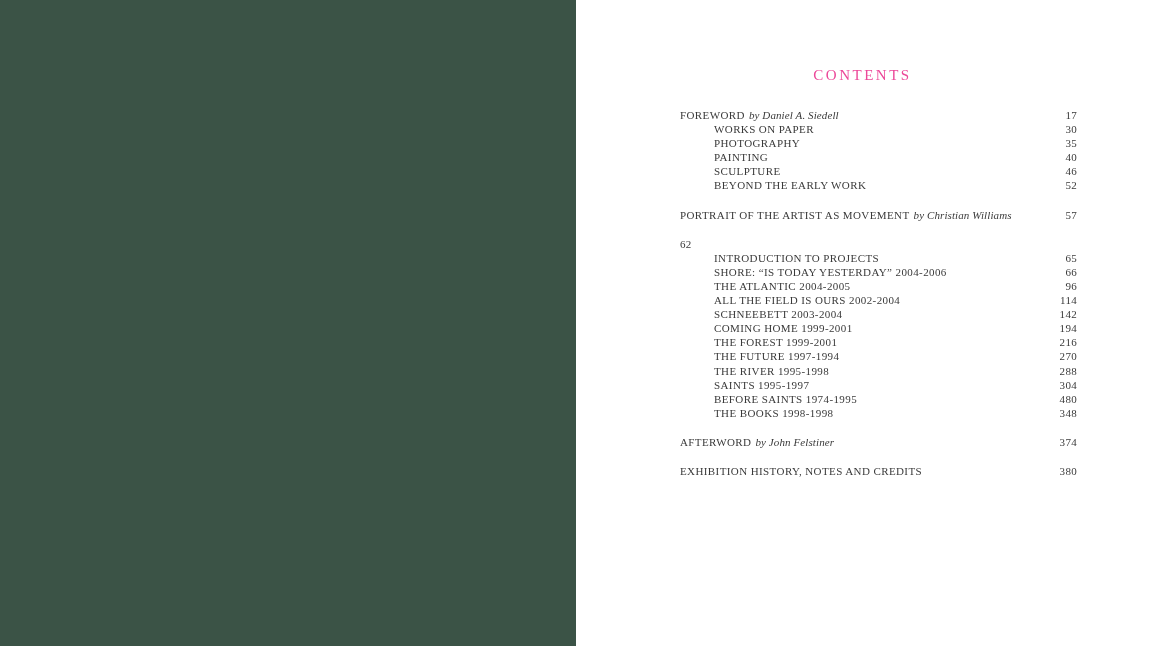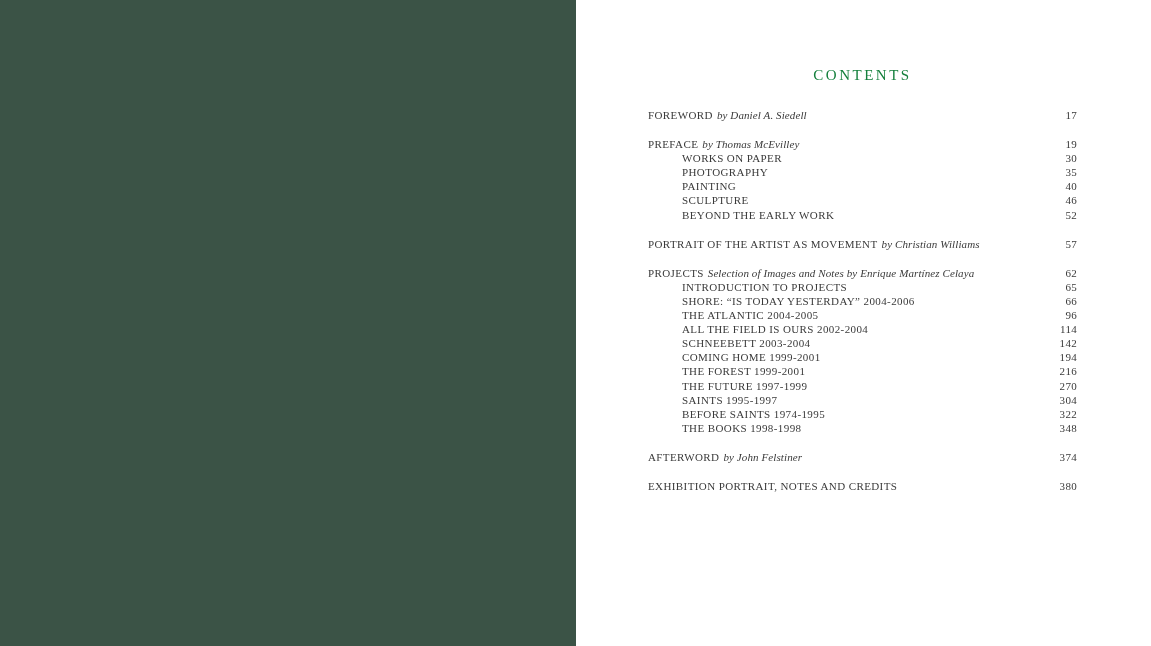--- a/index.html
+++ b/index.html
@@ -37,33 +37,34 @@
     left: 72px;
     top: 0;
     width: 429px;
   }
   .toc-title {
     margin-top: 67px;
     text-align: center;
     font-size: 15px;
     line-height: 16px;
     letter-spacing: 2.5px;
-    color: #15803d;
+    color: #ec4899;
   }
   .toc-list {
     margin-top: 25px;
   }
   .row {
     display: flex;
     justify-content: space-between;
     align-items: baseline;
     height: 14.1px;
     line-height: 14.1px;
     font-size: 11px;
     white-space: nowrap;
+    margin-left: 32px;
   }
   .row.group-start {
     margin-top: 15px;
   }
   .row.indent-1 .label-wrap {
     padding-left: 34px;
   }
   .label-wrap {
     letter-spacing: 0.4px;
   }
@@ -87,26 +88,20 @@
     <div class="content-col">
       <div class="toc-title">CONTENTS</div>
       <div class="toc-list" id="toc-list">
   <div class="row">
     <span class="label-wrap">
       <span class="label">FOREWORD</span><span class="byline">by Daniel A. Siedell</span>
     </span>
     <span class="pagenum">17</span>
   </div>
 
-  <div class="row group-start">
-    <span class="label-wrap">
-      <span class="label">PREFACE</span><span class="byline">by Thomas McEvilley</span>
-    </span>
-    <span class="pagenum">19</span>
-  </div>
 
 
 
   <div class="row indent-1">
     <span class="label-wrap">
       <span class="label">WORKS ON PAPER</span><span class="byline"></span>
     </span>
     <span class="pagenum">30</span>
   </div>
 
@@ -139,23 +134,20 @@
   </div>
 
   <div class="row group-start">
     <span class="label-wrap">
       <span class="label">PORTRAIT OF THE ARTIST AS MOVEMENT</span><span class="byline">by Christian Williams</span>
     </span>
     <span class="pagenum">57</span>
   </div>
 
   <div class="row group-start">
-    <span class="label-wrap">
-      <span class="label">PROJECTS</span><span class="byline">Selection of Images and Notes by Enrique Martínez Celaya</span>
-    </span>
     <span class="pagenum">62</span>
   </div>
 
   <div class="row indent-1">
     <span class="label-wrap">
       <span class="label">INTRODUCTION TO PROJECTS</span><span class="byline"></span>
     </span>
     <span class="pagenum">65</span>
   </div>
 
@@ -198,56 +190,62 @@
   <div class="row indent-1">
     <span class="label-wrap">
       <span class="label">THE FOREST 1999-2001</span><span class="byline"></span>
     </span>
     <span class="pagenum">216</span>
   </div>
 
 
   <div class="row indent-1">
     <span class="label-wrap">
-      <span class="label">THE FUTURE 1997-1999</span><span class="byline"></span>
+      <span class="label">THE FUTURE 1997-1994</span><span class="byline"></span>
     </span>
     <span class="pagenum">270</span>
   </div>
 
+  <div class="row indent-1">
+    <span class="label-wrap">
+      <span class="label">THE RIVER 1995-1998</span><span class="byline"></span>
+    </span>
+    <span class="pagenum">288</span>
+  </div>
 
   <div class="row indent-1">
     <span class="label-wrap">
       <span class="label">SAINTS 1995-1997</span><span class="byline"></span>
     </span>
     <span class="pagenum">304</span>
   </div>
 
   <div class="row indent-1">
     <span class="label-wrap">
       <span class="label">BEFORE SAINTS 1974-1995</span><span class="byline"></span>
     </span>
-    <span class="pagenum">322</span>
+    <span class="pagenum">480</span>
   </div>
 
   <div class="row indent-1">
     <span class="label-wrap">
       <span class="label">THE BOOKS 1998-1998</span><span class="byline"></span>
     </span>
     <span class="pagenum">348</span>
   </div>
 
   <div class="row group-start">
     <span class="label-wrap">
       <span class="label">AFTERWORD</span><span class="byline">by John Felstiner</span>
     </span>
     <span class="pagenum">374</span>
   </div>
 
   <div class="row group-start">
     <span class="label-wrap">
-      <span class="label">EXHIBITION PORTRAIT, NOTES AND CREDITS</span><span class="byline"></span>
+      <span class="label">EXHIBITION HISTORY, NOTES AND CREDITS</span><span class="byline"></span>
     </span>
     <span class="pagenum">380</span>
   </div>
 </div>
     </div>
   </div>
 </div>
 
 </body></html>

